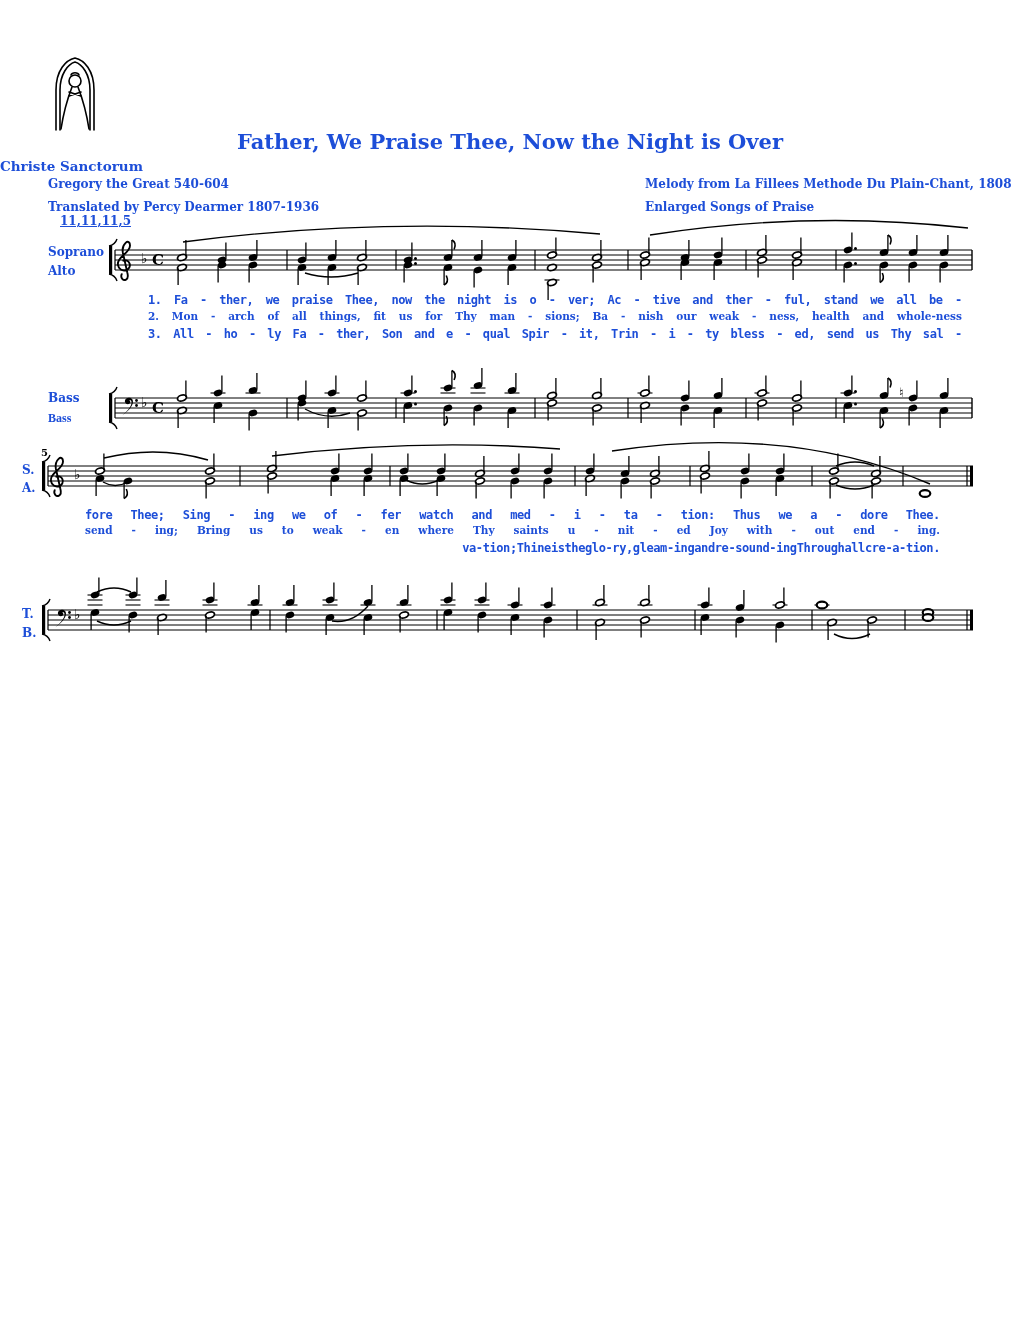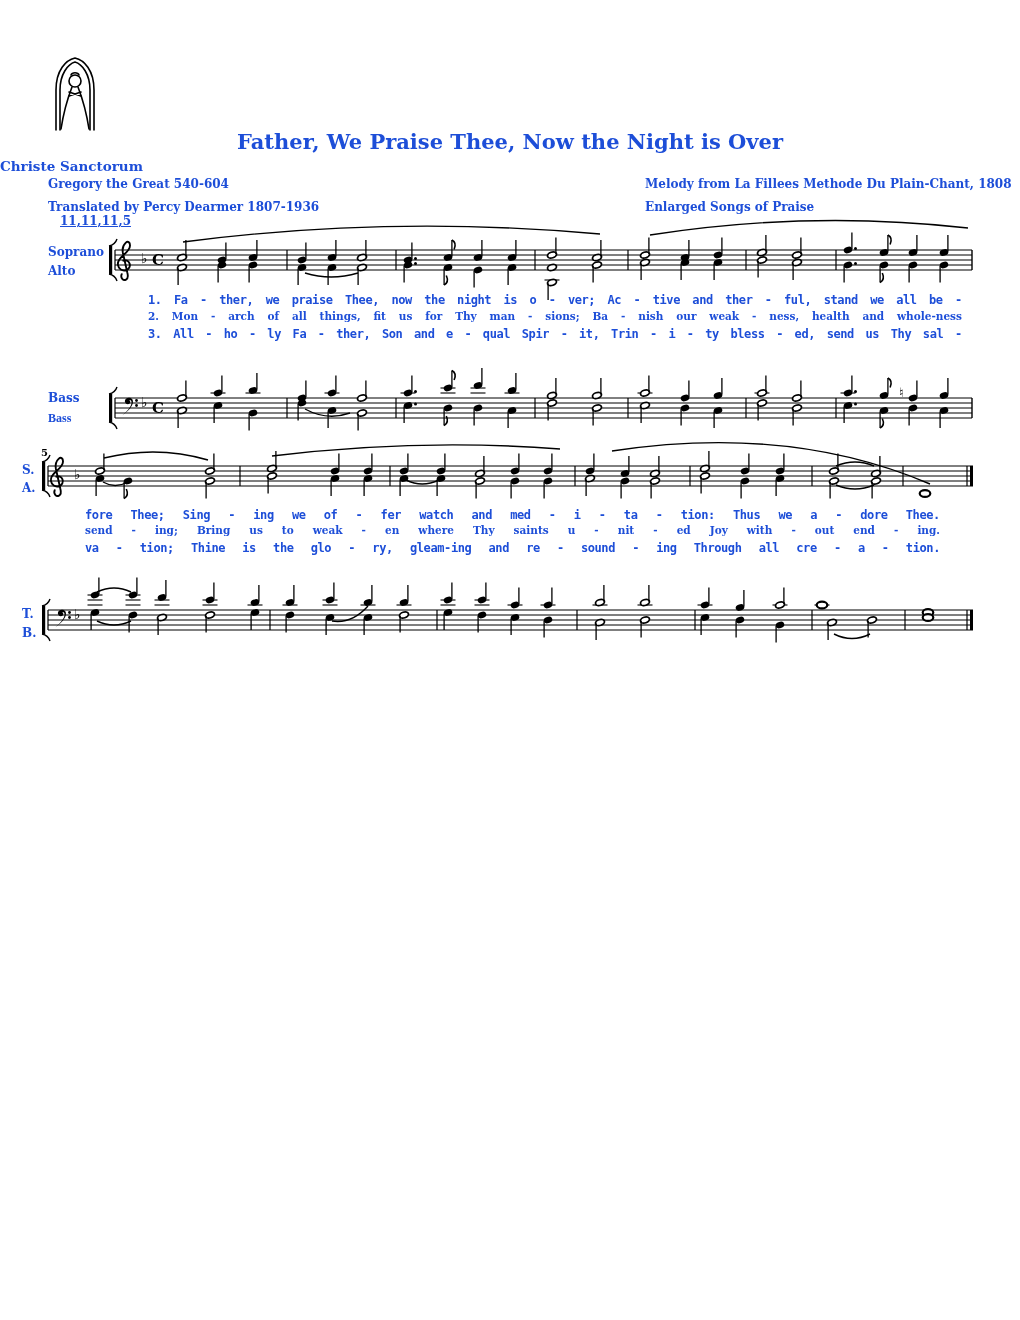--- a/index.html
+++ b/index.html
@@ -665,21 +665,21 @@
         <span>-</span>
         <span>ed</span>
         <span>Joy</span>
         <span>with</span>
         <span>-</span>
         <span>out</span>
         <span>end</span>
         <span>-</span>
         <span>ing.</span>
       </div>
-      <div class="lyr-row lyr-mono" style="top: 33px;">
+      <div class="lyr-row lyr-mono" style="top: 33px; justify-content: flex-end;">
         <span>va</span>
         <span>-</span>
         <span>tion;</span>
         <span>Thine</span>
         <span>is</span>
         <span>the</span>
         <span>glo</span>
         <span>-</span>
         <span>ry,</span>
         <span>gleam-ing</span>

